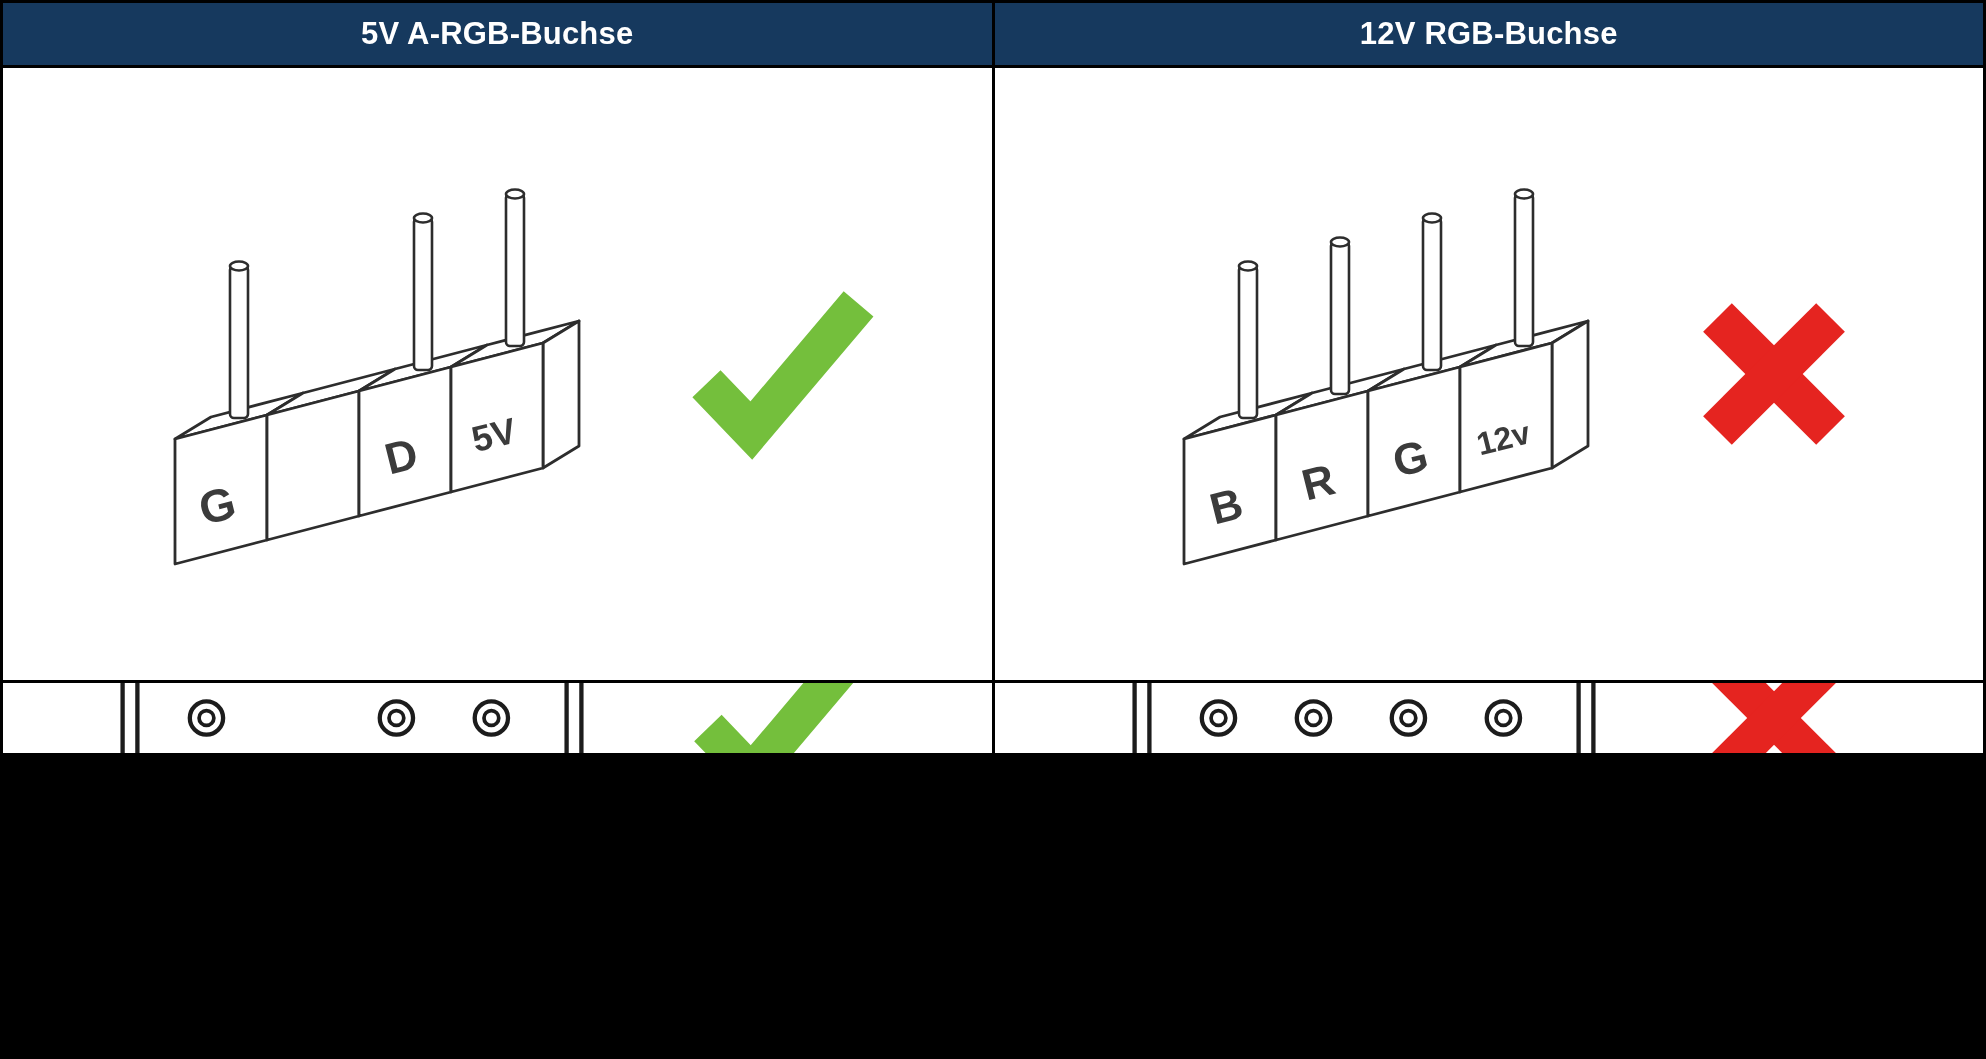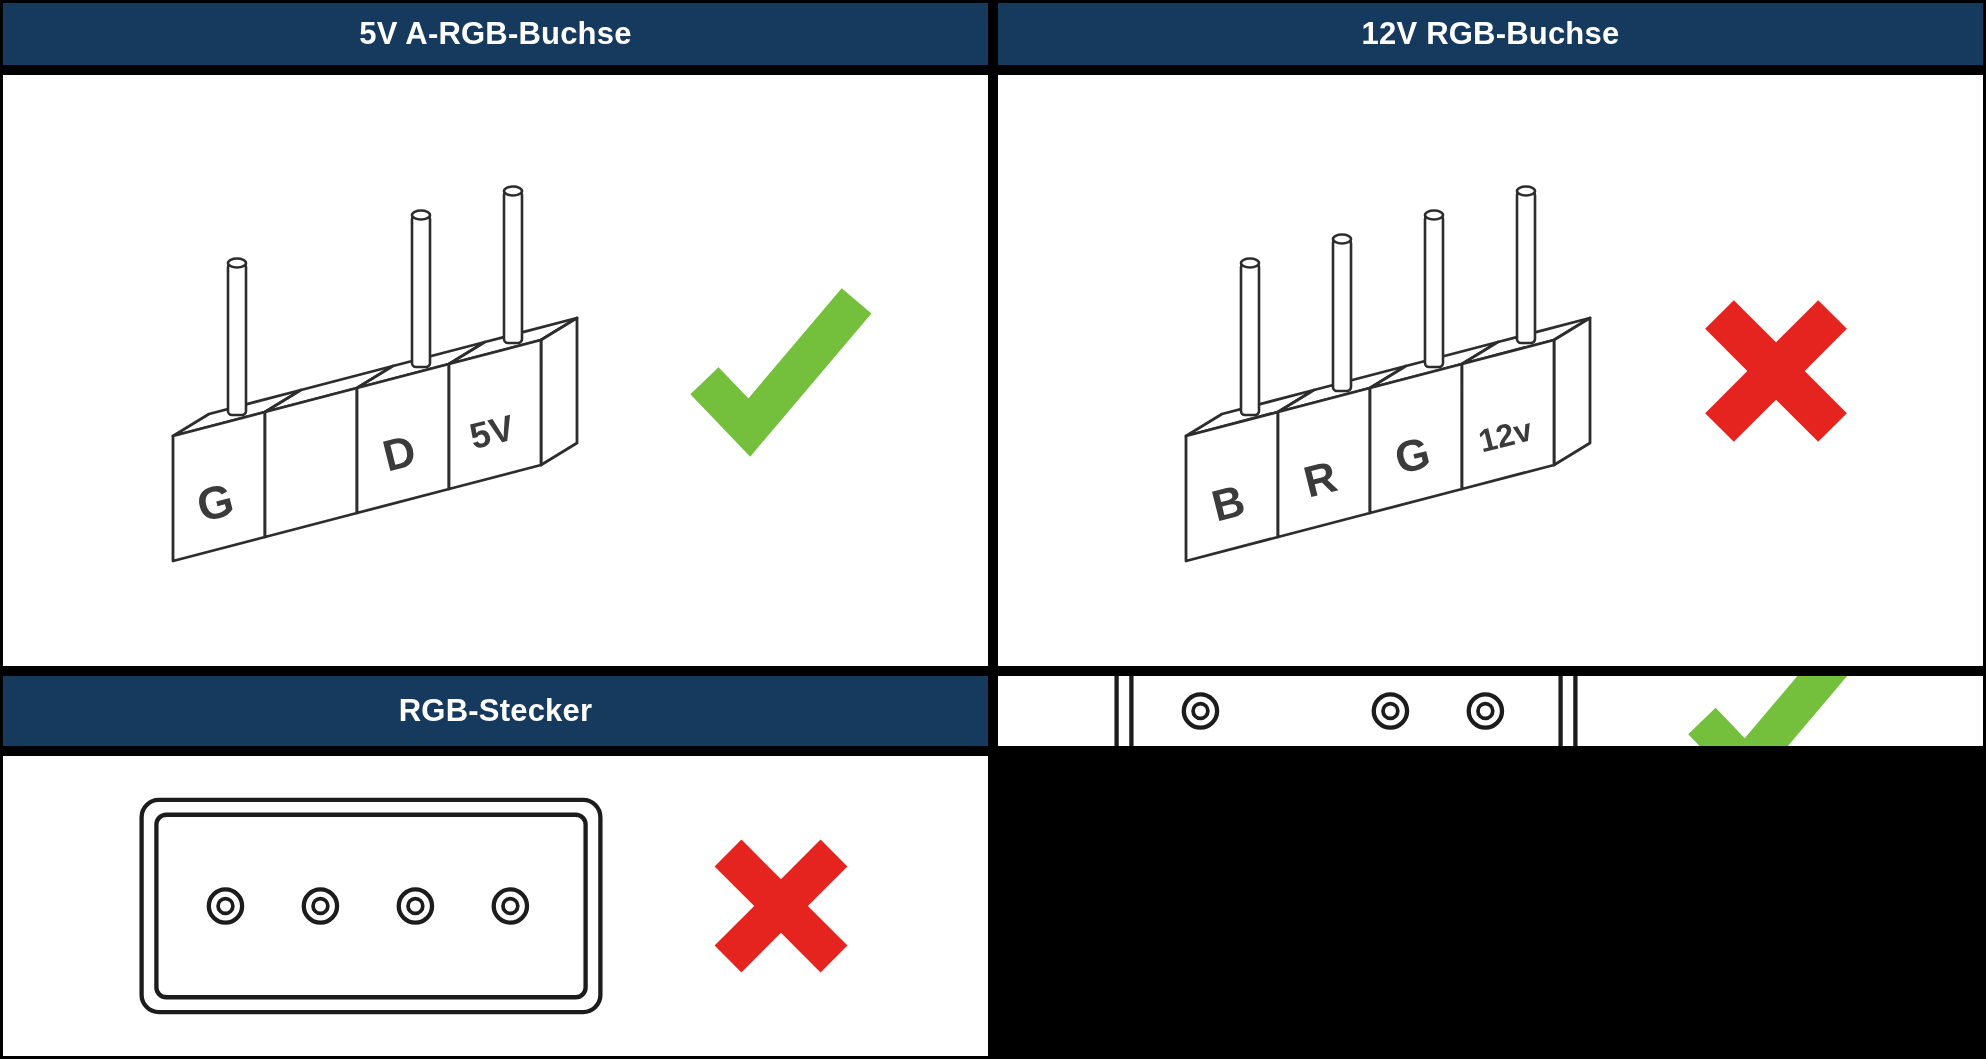--- a/index.html
+++ b/index.html
@@ -10,21 +10,21 @@
   }
   .table {
     width: 1986px;
     height: 1059px;
     box-sizing: border-box;
     background: #000000;
     padding: 3px;
     display: grid;
     grid-template-columns: 1fr 1fr;
     grid-template-rows: 62px 1fr 70px 300px;
-    gap: 10px;
+    gap: 3px;
   }
   .cell {
     background: #ffffff;
     display: flex;
     align-items: center;
     justify-content: center;
     overflow: hidden;
   }
   .header-cell {
     background: #16395e;
@@ -148,23 +148,20 @@
       <text x="198" y="328" font-size="44" text-anchor="middle" transform="rotate(-14 198 328)">R</text>
       <text x="290" y="304" font-size="44" text-anchor="middle" transform="rotate(-14 290 304)">G</text>
       <text x="382" y="280" font-size="32" text-anchor="middle" transform="rotate(-14 382 280)">12v</text>
     </svg>
     <svg class="mark" width="160" height="160" viewBox="0 0 150 150">
       <path d="M 22 22 L 128 128" fill="none" stroke="#e52420" stroke-width="38" stroke-linecap="butt"></path>
       <path d="M 128 22 L 22 128" fill="none" stroke="#e52420" stroke-width="38" stroke-linecap="butt"></path>
     </svg>
   </div>
 
-  <div class="cell header-cell">
-    <span>RGB-Stecker</span>
-  </div>
 
   <div class="cell content-cell">
     <svg class="drawing" width="470" height="222" viewBox="0 0 380 180">
       <rect class="sock" x="4" y="4" width="372" height="172" rx="14" stroke-width="3.5"></rect>
       <rect class="sock" x="16" y="16" width="348" height="148" rx="8" stroke-width="3.5"></rect>
       <g>
         <circle class="sock" cx="72" cy="90" r="13.5" stroke-width="3.5"></circle>
         <circle class="sock" cx="72" cy="90" r="6" stroke-width="3"></circle>
       </g>
       <g>

